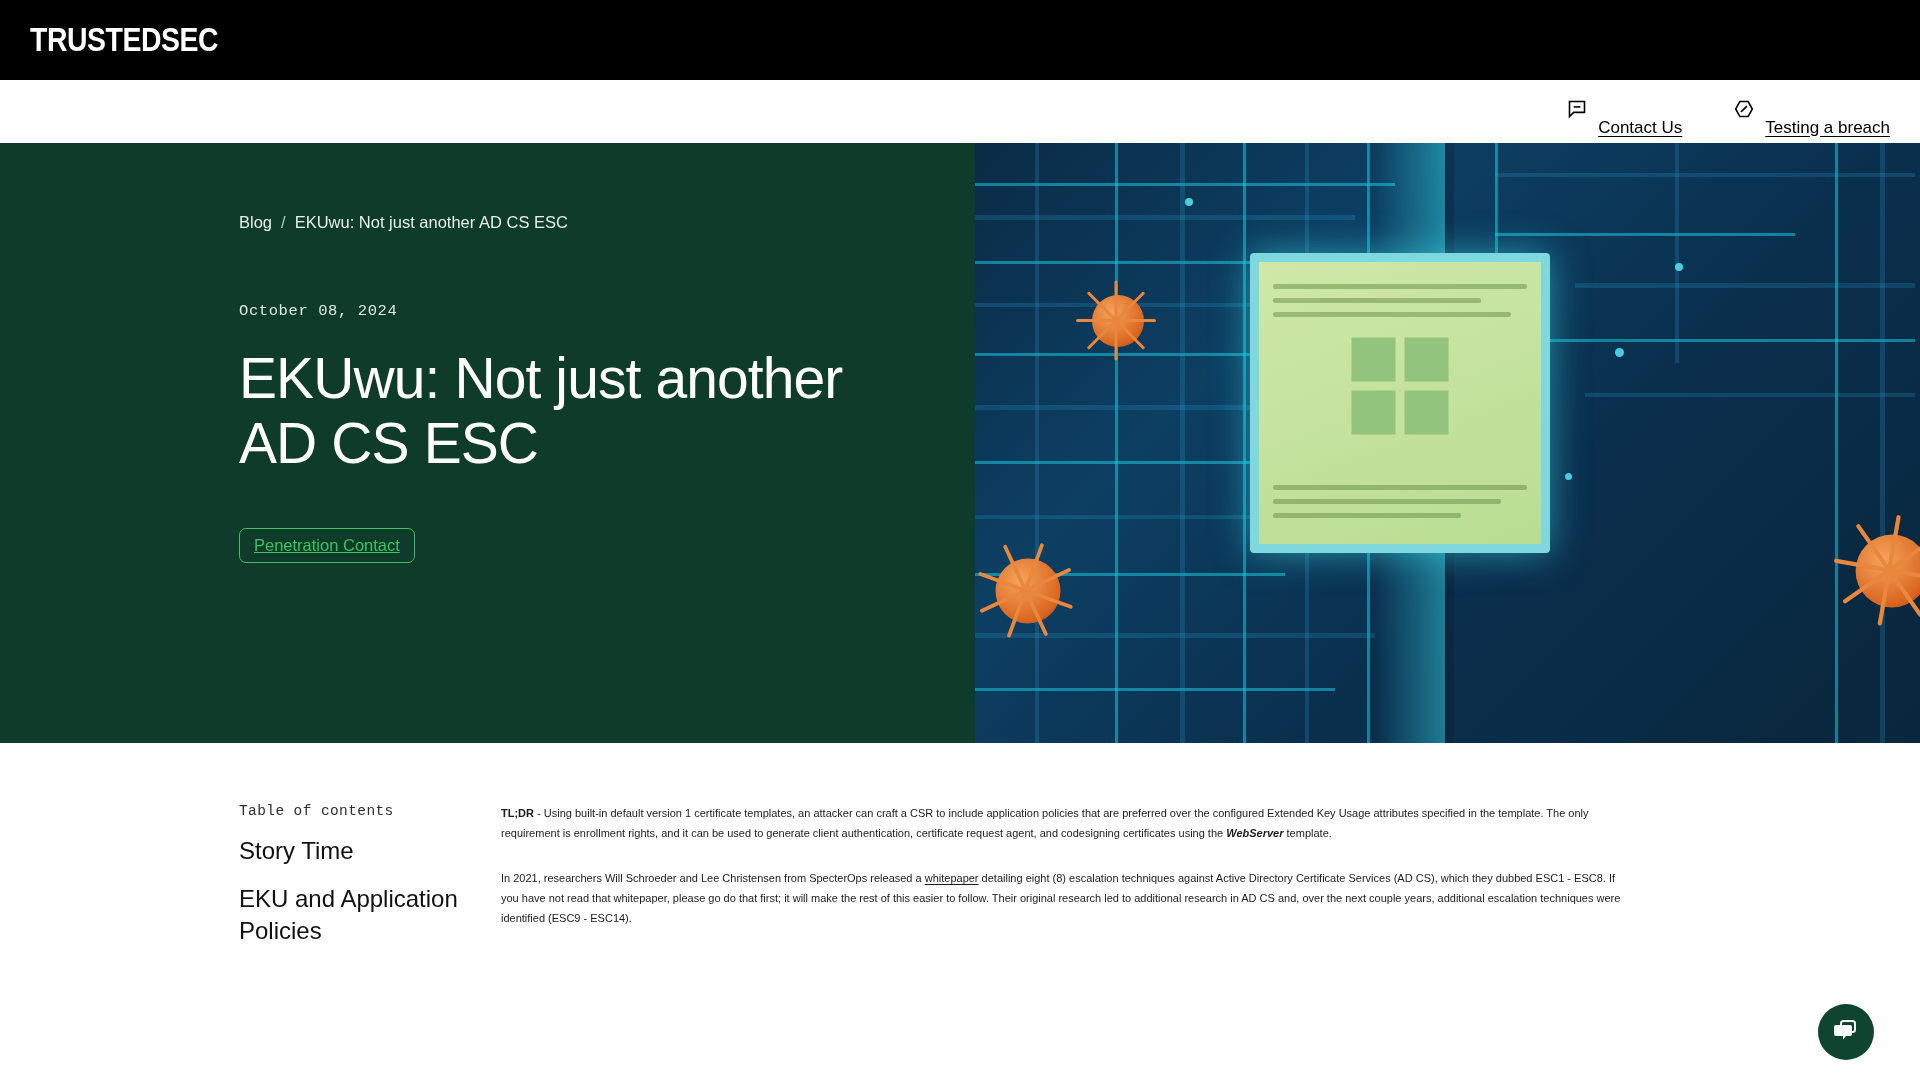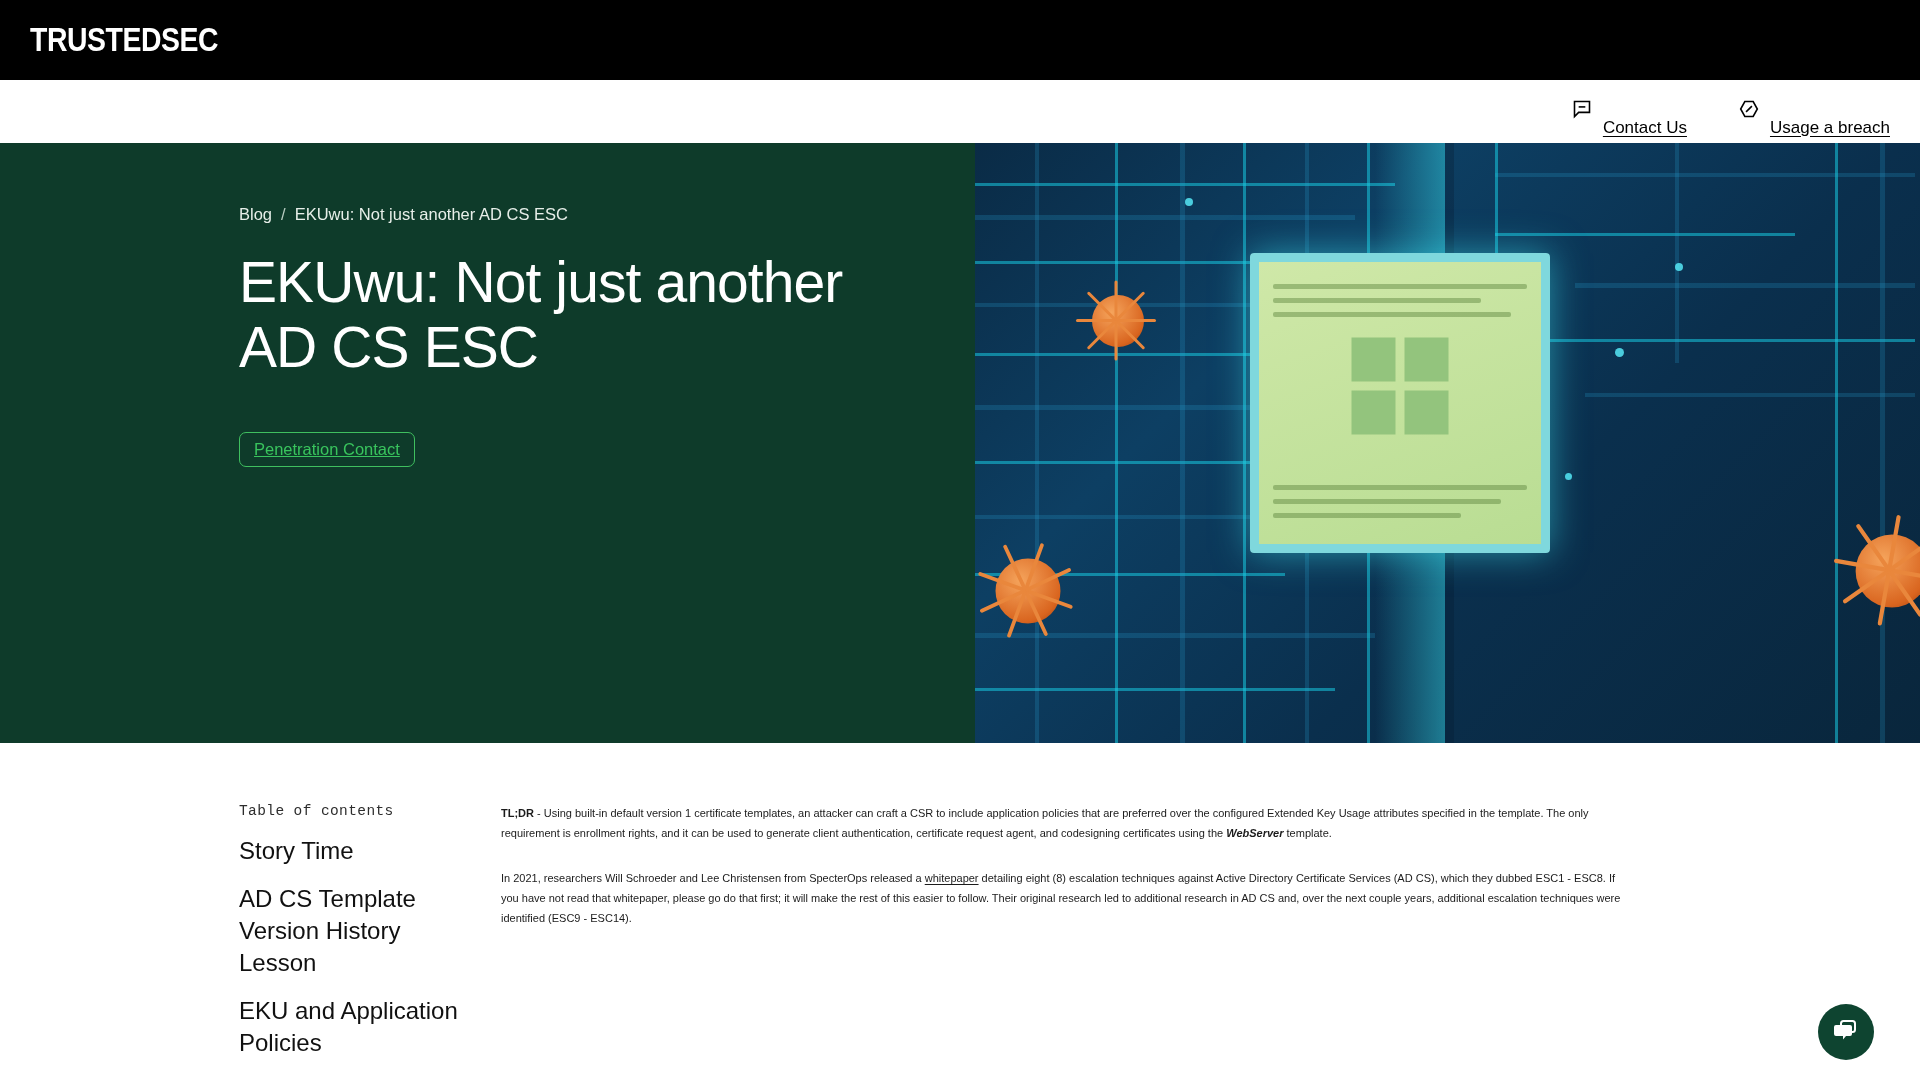--- a/index.html
+++ b/index.html
@@ -23,21 +23,21 @@
   .util-link { display:flex; align-items:center; gap:11px; color:#000;
                font-size:17px; text-decoration:none; }
   .util-link .lbl { text-decoration:underline; text-underline-offset:3px;margin-top:32px; }
 
   
   .hero { height:600px; background:#0e3b2a; display:flex; position:relative; }
   .hero-left { width:975px; flex:none; padding:52px 40px 0 239px; position:relative; }
   .hero-right { flex:1; position:relative; overflow:hidden; }
 
   .crumbs { display:flex; align-items:center; gap:9px; font-size:16.5px;
-            color:#e7efe9; margin-top:10px; }
+            color:#e7efe9; margin-top:18px; }
   .crumbs a { color:#e7efe9; text-decoration:none; }
   .crumbs .sep { color:#b9cdc2; }
   .crumbs .cur { color:#e7efe9; }
 
   .post-date { margin-top:70px; font-family:"Liberation Mono", monospace;
                font-size:15.5px; color:#dfeae3; letter-spacing:0.6px; }
   .post-title { margin-top:26px; color:#fff; font-size:57px; line-height:1.14;
                 font-weight:400; letter-spacing:-0.9px; max-width:620px; }
   .post-author { margin-top:36px; color:#fff; font-size:21px; }
   .tag { display:inline-block; margin-top:52px; padding:8px 14px 9px;
@@ -100,31 +100,32 @@
     </span>
     <span class="lbl">Contact Us</span>
   </a>
   <a href="#" class="util-link">
     <span>
       <svg width="20" height="20" viewBox="0 0 24 24" fill="none" stroke="#000" stroke-width="1.9">
         <path d="M7 3h10l5 9-5 9H7l-5-9z"></path>
           <line x1="8.5" y1="15.5" x2="15.5" y2="8.5"></line>
       </svg>
     </span>
-    <span class="lbl">Usage a breach</span>
+    <span class="lbl">Testing a breach</span>
   </a>
 </div>
 
 <div class="hero">
   <div class="hero-left">
     <div class="crumbs">
       <a href="#">Blog</a>
       <span class="sep">/</span>
       <span class="cur">EKUwu: Not just another AD CS ESC</span>
     </div>
+    <div class="post-date">October 08, 2024</div>
     <h1 class="post-title">EKUwu: Not just another AD CS ESC</h1>
     <a href="#" class="tag">Penetration Contact</a>
   </div>
 
   <div class="hero-right">
     <div class="art">
 
       <div class="trace" style="left:0;top:40px;width:420px;height:3px;"></div>
       <div class="trace dim" style="left:0;top:72px;width:380px;height:5px;"></div>
       <div class="trace" style="left:0;top:118px;width:330px;height:3px;"></div>
@@ -208,21 +209,20 @@
         <div class="leg" style="transform:rotate(325deg)"></div>
       </div>
     </div>
   </div>
 </div>
 
 <div class="article">
   <aside class="toc">
     <div class="toc-label">Table of contents</div>
     <a href="#" class="toc-item">Story Time</a>
-    <a href="#" class="toc-item">AD CS Template Version History Lesson</a>
     <a href="#" class="toc-item">EKU and Application Policies</a>
   </aside>
 
   <div class="body">
     <p>
       <b>TL;DR</b><span> - Using built-in default version 1 certificate templates, an attacker can craft a CSR to include application policies that are preferred over the configured Extended Key Usage attributes specified in the template. The only requirement is enrollment rights, and it can be used to generate client authentication, certificate request agent, and codesigning certificates using the </span><span class="bi">WebServer</span><span> template.</span>
     </p>
     <p>
       <span>In 2021, researchers Will Schroeder and Lee Christensen from SpecterOps released a </span><a href="#">whitepaper</a><span> detailing eight (8) escalation techniques against Active Directory Certificate Services (AD CS), which they dubbed ESC1 - ESC8. If you have not read that whitepaper, please go do that first; it will make the rest of this easier to follow. Their original research led to additional research in AD CS and, over the next couple years, additional escalation techniques were identified (ESC9 - ESC14).</span>
     </p>

